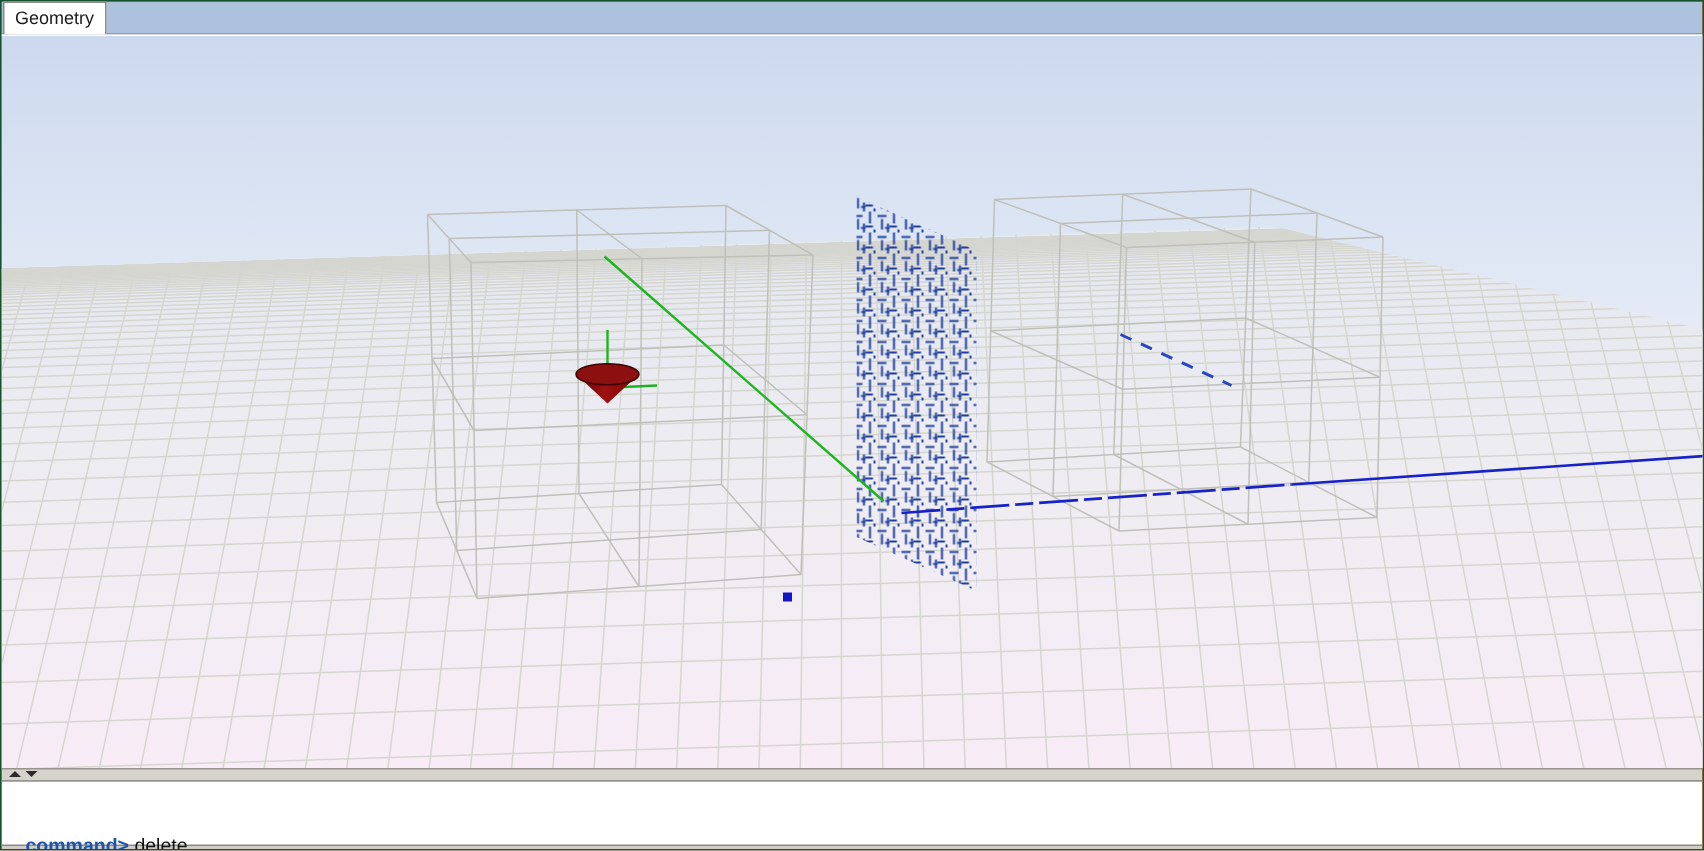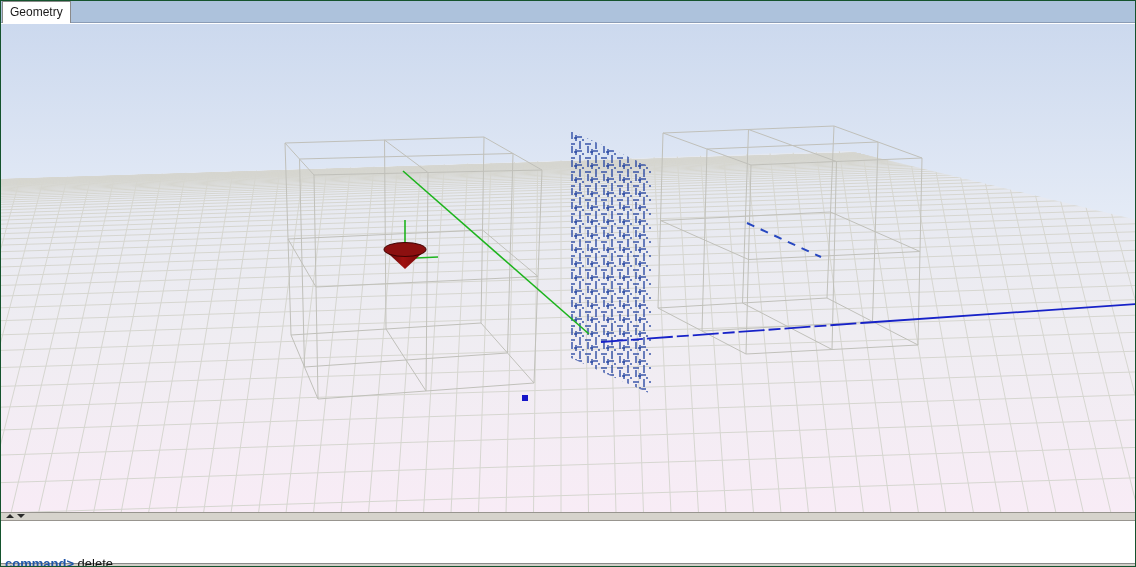--- a/index.html
+++ b/index.html
@@ -7,21 +7,21 @@
   .window{width:1134px;height:565px;border:1px solid #14532d;background:#c2410c;position:relative;overflow:hidden;}
   .tabbar{height:21px;background:#adc2dc;border-bottom:1px solid #8b9cb5;position:relative;}
   .tab{position:absolute;left:1px;top:0;height:21px;line-height:21px;padding:0 7px;background:#ffffff;
        border:1px solid #8a8a8a;border-bottom:none;font-size:12px;color:#1a1a1a;}
   .viewport{height:488px;border-top:1px solid #ffffff;position:relative;background:#ccd9ee;}
   .viewport svg{display:block;}
   .splitter{height:7px;background:#d6d3cc;border-top:1px solid #98958f;border-bottom:1px solid #98958f;position:relative;}
   .tri{position:absolute;top:1px;width:0;height:0;}
   .tri-up{left:5px;border-left:4px solid transparent;border-right:4px solid transparent;border-bottom:4px solid #2a2a2a;}
   .tri-down{left:16px;border-left:4px solid transparent;border-right:4px solid transparent;border-top:4px solid #2a2a2a;}
-  .console{height:39px;background:#ffffff;border-bottom:1px solid #8a8a8a;padding:3px 0 0 4px;
+  .console{height:39px;background:#ffffff;border-bottom:1px solid #8a8a8a;padding:3px 0 0 16px;
            font-size:13px;line-height:16px;white-space:pre;}
   .prompt{color:#1f55a8;font-weight:bold;}
   .cmd{color:#111111;}
   .bottomstrip{height:9px;background:#d0cec7;}
 </style>
 </head>
 <body>
 
 <div class="window">
 

